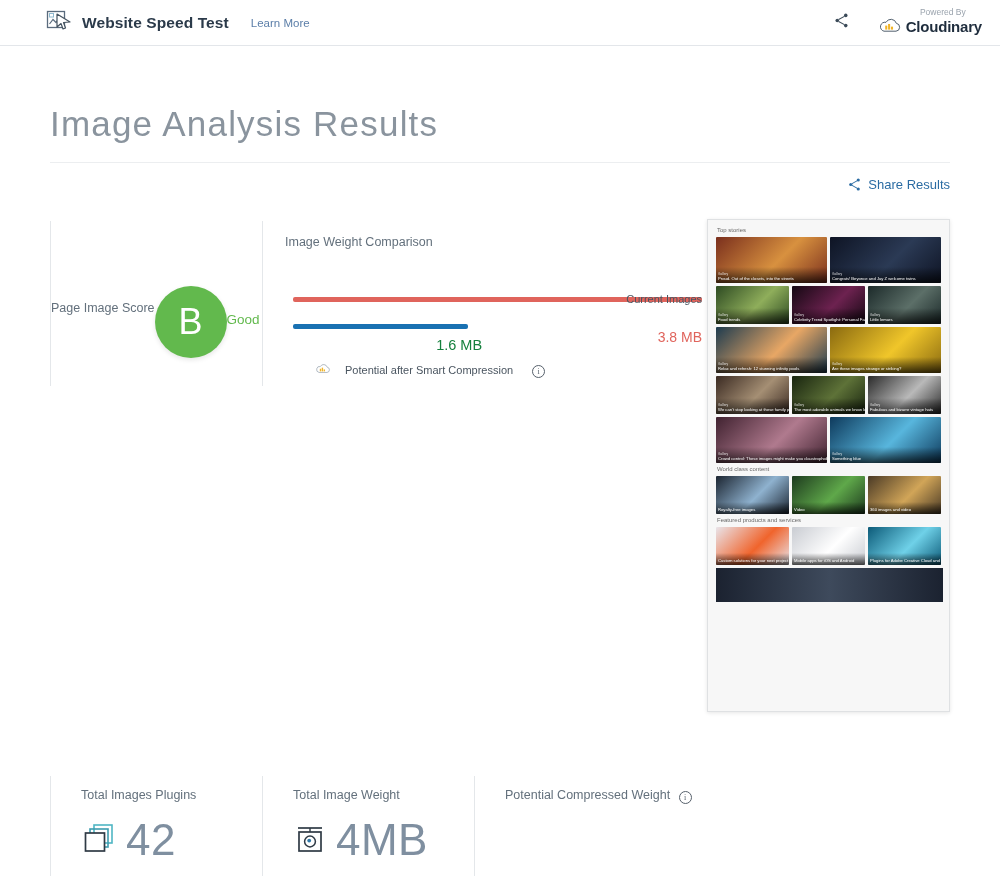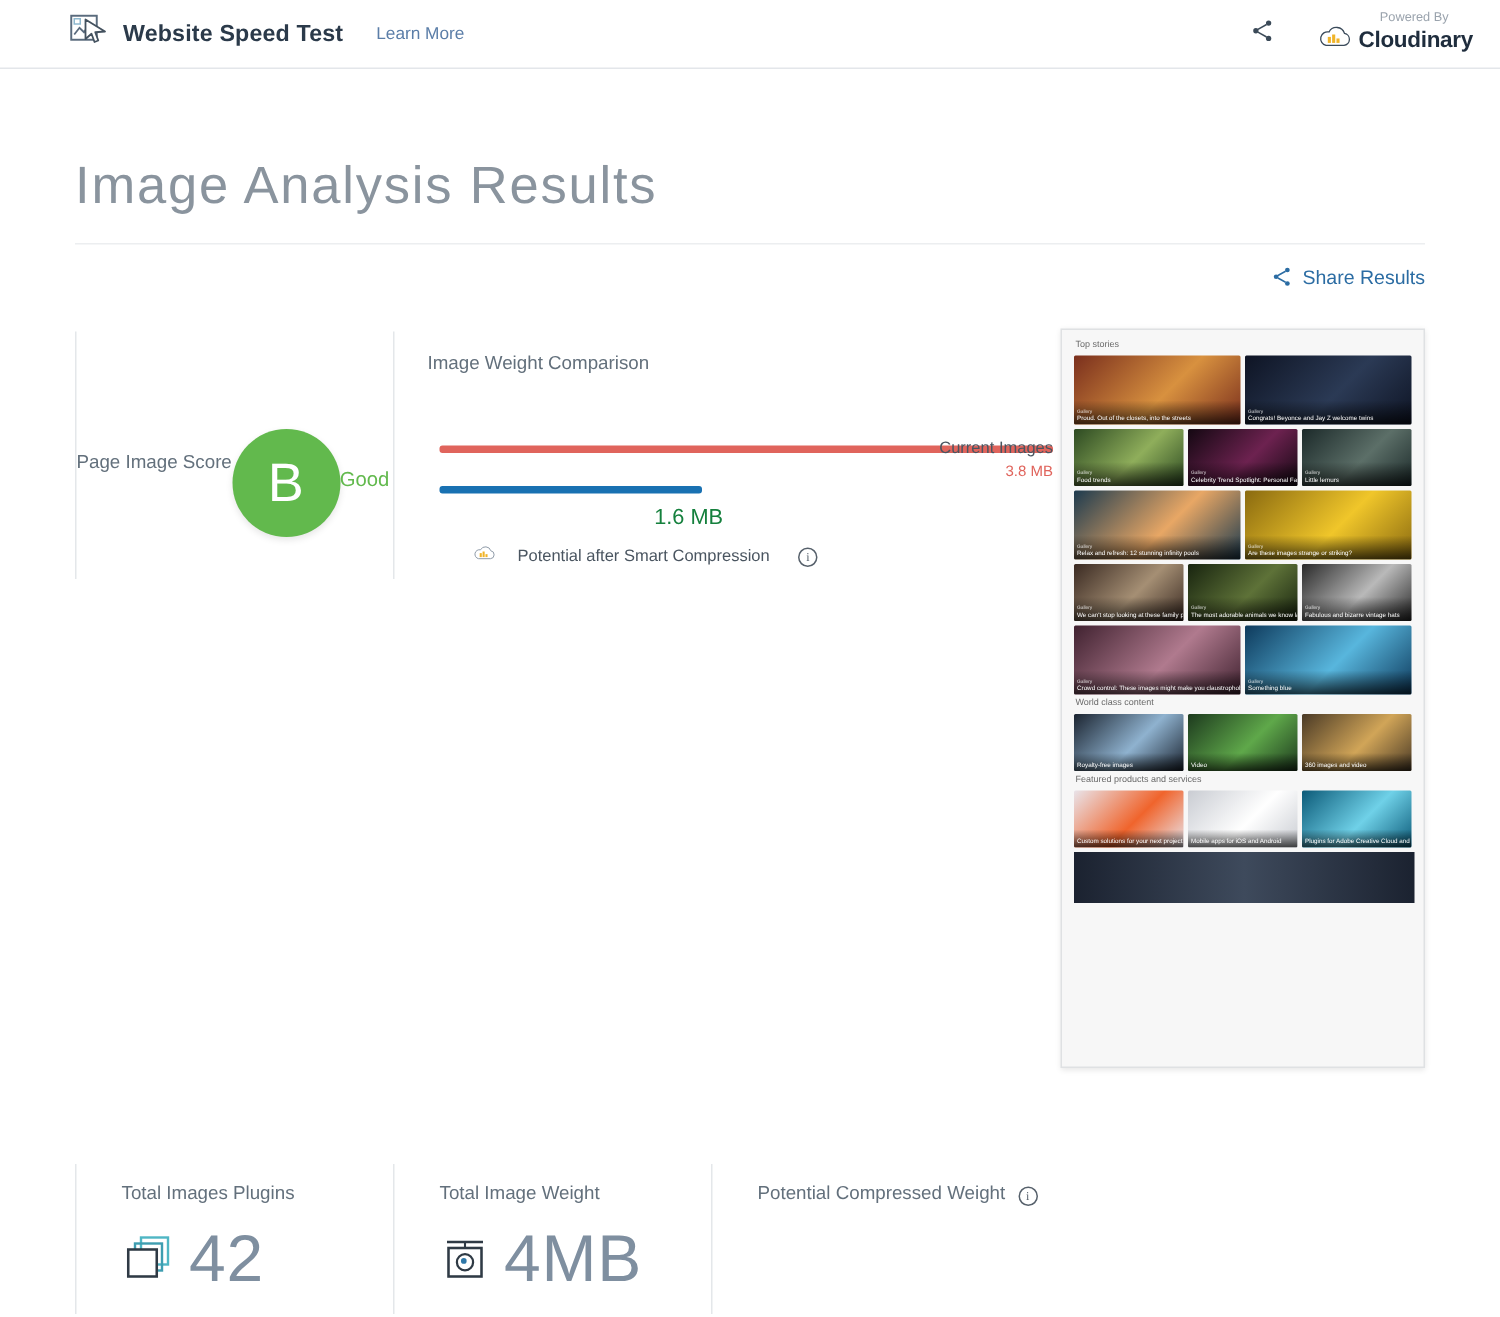--- a/index.html
+++ b/index.html
@@ -70,21 +70,21 @@
   }
   .score-text{margin-top:18px;font-size:13.5px;color:#62b94d;}
 
   .weight-card{flex:1;max-width:440px;height:165px;position:relative;}
   .weight-card .card-label{margin-left:-8px;}
   .bars{margin-top:16px;position:relative;}
   .bar-top-label{
     position:absolute;right:0;top:-4px;text-align:right;
   }
   .cur-name{font-size:11px;color:#4a5560;display:block;}
-  .cur-val{font-size:10px;color:#e0645c;display:block;margin-top:4px;}
+  .cur-val{font-size:14px;color:#e0645c;display:block;margin-top:24px;}
   .bar{height:5px;border-radius:2px;}
   .bar-red{background:#e0645c;width:100%;margin-top:48px;}
   .bar-blue{background:#1971b2;width:42.7%;margin-top:22px;}
   .blue-val{font-size:14.5px;color:#15803d;margin-top:8px;margin-left:35%;}
   .compress-row{
     display:flex;align-items:center;gap:14px;margin-top:10px;margin-left:22px;
     font-size:11px;color:#4a5560;
   }
 
   .shot-panel{

